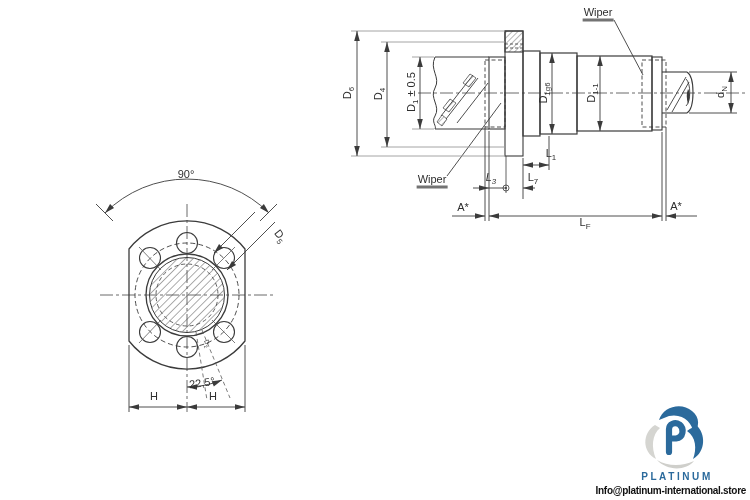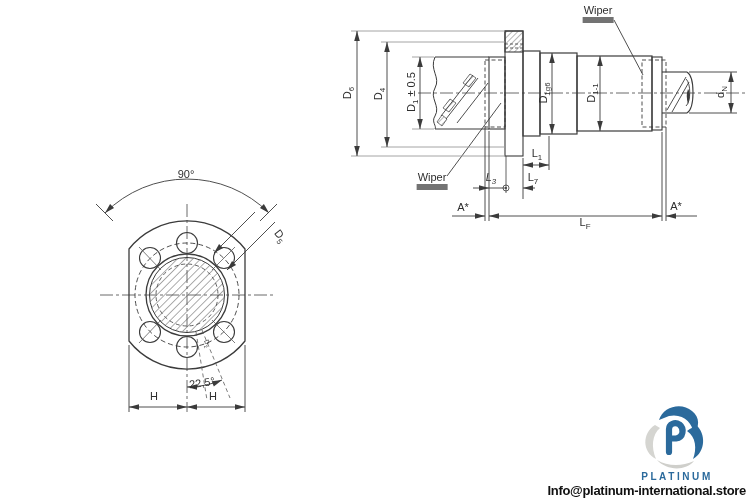--- a/index.html
+++ b/index.html
@@ -2,25 +2,25 @@
 <html><head>
 <meta charset="utf-8">
 <style>
   html,body{margin:0;padding:0;background:#fff;}
   #canvas{position:relative;width:750px;height:500px;background:#fff;overflow:hidden;
           font-family:"Liberation Sans",sans-serif;}
   #canvas svg{position:absolute;left:0;top:0;}
   .lbl{position:absolute;font-size:11px;color:#2e2e2e;white-space:nowrap;line-height:1;
        transform:translate(-50%,-50%);}
   .lbl sub{font-size:72%;line-height:1;}
-  .u{border-bottom:6px solid #737373;padding:0 1px 1px 1px;}
+  .u{border-bottom:3px solid #737373;padding:0 1px 1px 1px;}
   .tiny{font-size:6.5px;}
   .wordmark{position:absolute;font-size:10px;font-weight:bold;letter-spacing:2.6px;
             color:#2b6a9c;transform:translate(-50%,-50%);white-space:nowrap;}
-  .email{position:absolute;font-size:13px;font-weight:bold;letter-spacing:-0.3px;
+  .email{position:absolute;font-size:10px;font-weight:bold;letter-spacing:-0.3px;
          color:#101010;transform:translate(-100%,-50%);white-space:nowrap;text-align:right;}
 </style>
 </head>
 <body>
 
 <div id="canvas">
 
 <svg width="750" height="500" viewBox="0 0 750 500">
   <defs>
     <marker id="arw" markerWidth="12" markerHeight="8" refX="11" refY="4" orient="auto-start-reverse" markerUnits="userSpaceOnUse">
@@ -178,21 +178,21 @@
 <span class="lbl" style="left:349px;top:93px;transform:translate(-50%,-50%) rotate(-90deg);"><span>D</span><sub>6</sub><span></span></span>
 <span class="lbl" style="left:380px;top:94px;transform:translate(-50%,-50%) rotate(-90deg);"><span>D</span><sub>4</sub><span></span></span>
 <span class="lbl" style="left:413px;top:92px;transform:translate(-50%,-50%) rotate(-90deg);"><span>D</span><sub>1</sub><span> ± 0.5</span></span>
 <span class="lbl" style="left:545px;top:93px;transform:translate(-50%,-50%) rotate(-90deg);"><span>D</span><sub>1g6</sub><span></span></span>
 <span class="lbl" style="left:593px;top:93px;transform:translate(-50%,-50%) rotate(-90deg);"><span>D</span><sub>1-1</sub><span></span></span>
 <span class="lbl" style="left:722px;top:92px;transform:translate(-50%,-50%) rotate(-90deg);"><span>d</span><sub>N</sub><span></span></span>
 
 <span class="lbl u" style="left:598px;top:14px;">Wiper</span>
 <span class="lbl u" style="left:432px;top:181px;">Wiper</span>
 
-<span class="lbl" style="left:537px;top:155px;"><span>L</span><sub>1</sub></span>
+<span class="lbl" style="left:551px;top:155px;"><span>L</span><sub>1</sub></span>
 <span class="lbl" style="left:491px;top:179px;font-style:italic;"><span>L</span><sub>3</sub></span>
 <span class="lbl" style="left:533px;top:179px;"><span>L</span><sub>7</sub></span>
 <span class="lbl" style="left:463px;top:207px;">A*</span>
 <span class="lbl" style="left:585px;top:224px;"><span>L</span><sub>F</sub></span>
 <span class="lbl" style="left:676px;top:206px;">A*</span>
 
 <span class="lbl" style="left:186px;top:174px;">90°</span>
 <span class="lbl" style="left:279px;top:237px;transform:translate(-50%,-50%) rotate(52deg);"><span>D</span><sub>5</sub></span>
 <span class="lbl tiny" style="left:206px;top:344px;transform:translate(-50%,-50%) rotate(66deg);"><span>D</span><sub>2</sub></span>
 <span class="lbl" style="left:202px;top:383px;transform:translate(-50%,-50%) rotate(-8deg);">22,5°</span>

